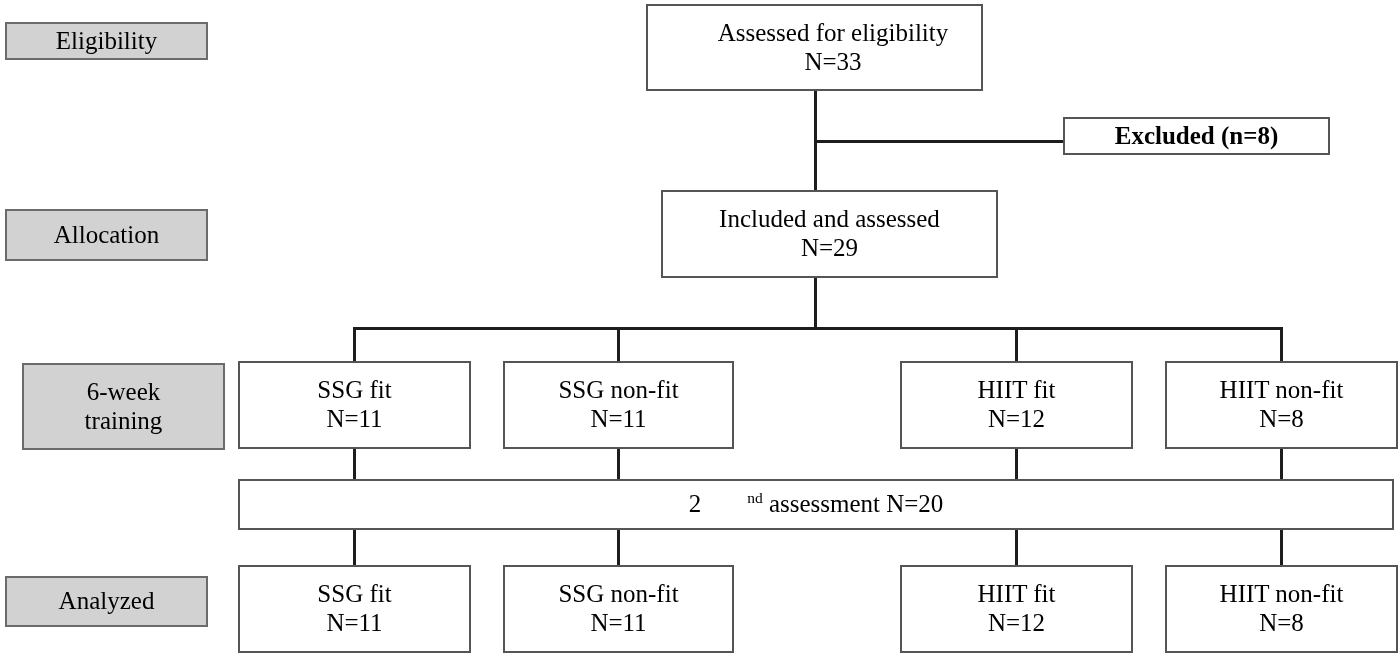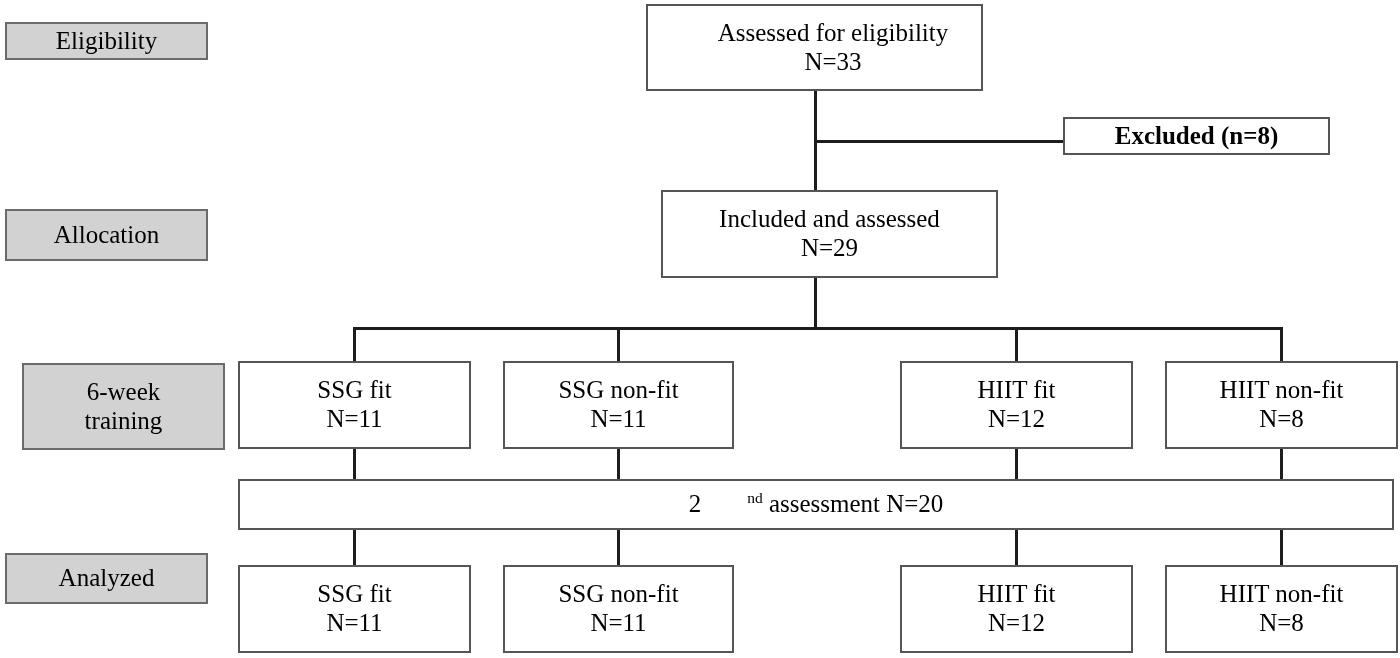--- a/index.html
+++ b/index.html
@@ -75,21 +75,21 @@
 
   <div class="box stage-label" style="left:5px; top:209px; width:203px; height:52px;justify-content:center;">
     <span class="line">Allocation</span>
   </div>
 
   <div class="box stage-label" style="left:15px; top:363px; width:203px; height:87px;margin-left:7px;">
     <span class="line">6-week</span>
     <span class="line">training</span>
   </div>
 
-  <div class="box stage-label" style="left:5px; top:553px; width:203px; height:51px;">
+  <div class="box stage-label" style="left:5px; top:576px; width:203px; height:51px;">
     <span class="line">Analyzed</span>
   </div>
 
   <div class="box" style="left:646px; top:4px; width:337px; height:87px;padding-left:37px;">
     <span class="line">Assessed for eligibility</span>
     <span class="line">N=33</span>
   </div>
 
   <div class="conn v" style="left:814px; top:91px; height:99px;"></div>
 

